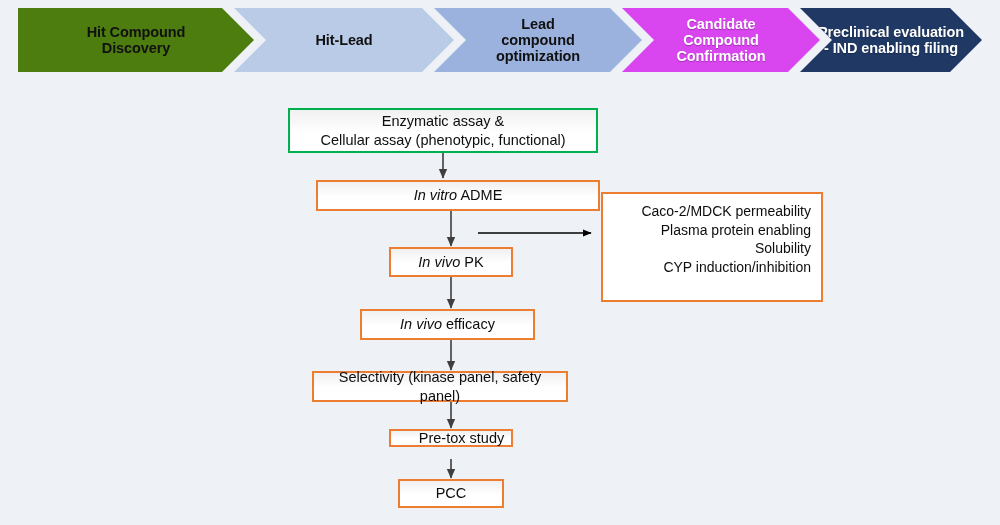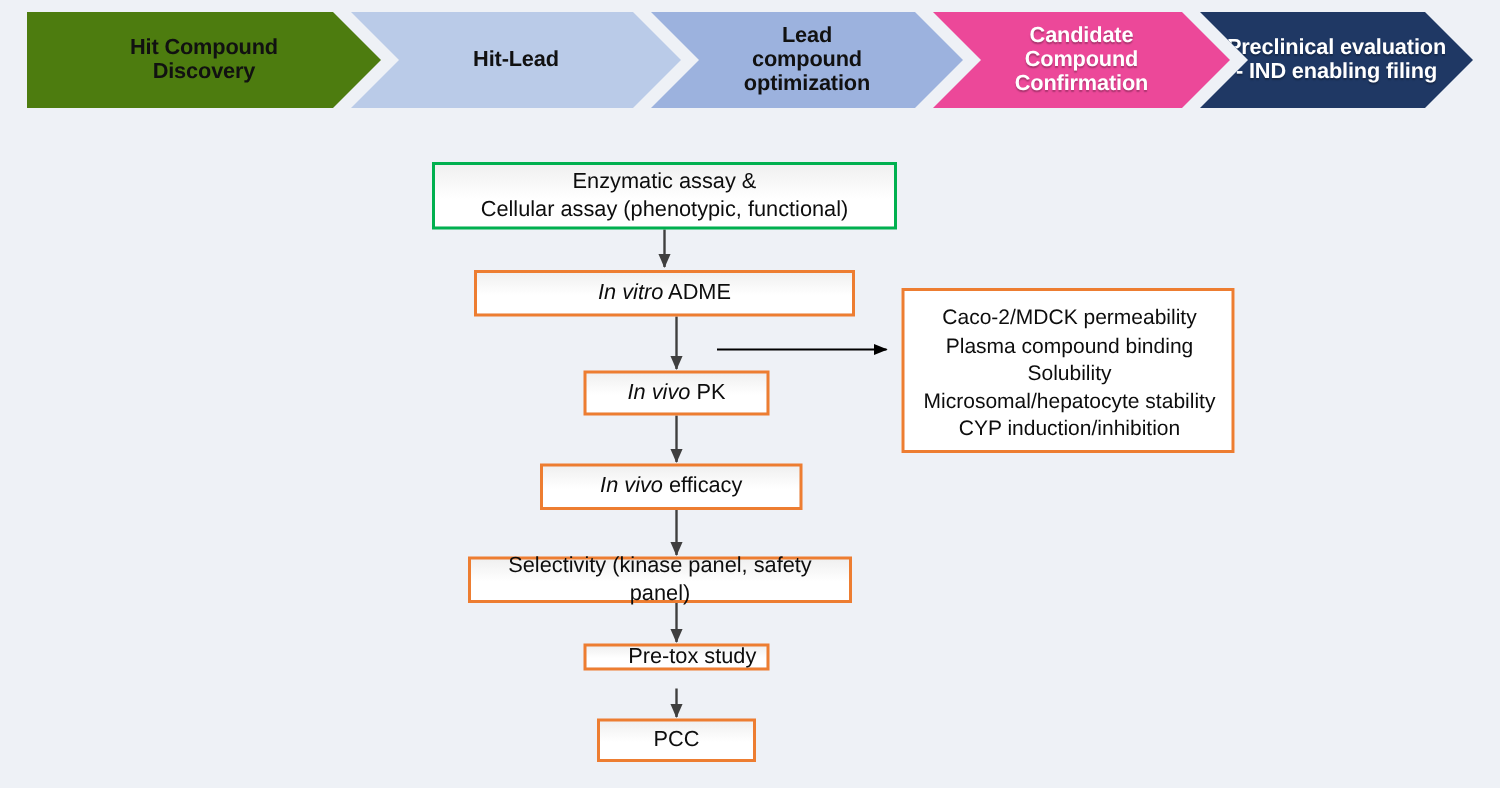--- a/index.html
+++ b/index.html
@@ -70,21 +70,21 @@
   
   #side-panel {
     position: absolute;
     box-sizing: border-box;
     background: #ffffff;
     border: 2px solid #ED7D31;
     padding: 8px 10px 8px 12px;
     font-size: 14px;
     line-height: 1.33;
     color: #0d0d0d;
-    text-align: center;
+    text-align: right;
   }
   #side-panel .panel-line { white-space: nowrap; }
 
   
   #arrow-layer {
     position: absolute;
     left: 0; top: 0;
     width: 1000px;
     height: 525px;
     pointer-events: none;
@@ -110,21 +110,21 @@
 
   <div class="chevron chev-light" style="left:416px; width:208px;
               background:#9cb2de;
               clip-path: polygon(0 0, 176px 0, 208px 32px, 176px 64px, 0 64px, 32px 32px);">
     <span class="chev-label">Lead
 compound
 optimization</span>
   </div>
 
   <div class="chevron chev-dark" style="left:604px; width:198px;
-              background:#ec4899;
+              background:#d946ef;
               clip-path: polygon(0 0, 166px 0, 198px 32px, 166px 64px, 0 64px, 32px 32px);">
     <span class="chev-label">Candidate
 Compound
 Confirmation</span>
   </div>
 
   <div class="chevron chev-dark" style="left:782px; width:182px;
               background:#1f3864;
               clip-path: polygon(0 0, 150px 0, 182px 32px, 150px 64px, 0 64px, 32px 32px);">
     <span class="chev-label">Preclinical evaluation
@@ -155,21 +155,21 @@
   <line x1="451" y1="402" x2="451" y2="428" stroke="#3f3f3f" stroke-width="1.6" marker-end="url(#arrowhead)"></line>
 
   <line x1="451" y1="459" x2="451" y2="478" stroke="#3f3f3f" stroke-width="1.6" marker-end="url(#arrowhead)"></line>
 </svg>
 
 <div class="flow-box green" style="left:288px; top:108px; width:310px; height:45px;">
   <span class="box-text">Enzymatic assay &amp;
 Cellular assay (phenotypic, functional)</span>
 </div>
 
-<div class="flow-box" style="left:316px; top:180px; width:254px; height:31px;">
+<div class="flow-box" style="left:316px; top:180px; width:284px; height:31px;">
   <span class="box-text"><em>In vitro</em><span> ADME</span></span>
 </div>
 
 <div class="flow-box" style="left:389px; top:247px; width:124px; height:30px;justify-content:center;">
   <span class="box-text"><em>In vivo</em><span> PK</span></span>
 </div>
 
 <div class="flow-box" style="left:360px; top:309px; width:175px; height:31px;">
   <span class="box-text"><em>In vivo</em><span> efficacy</span></span>
 </div>
@@ -181,17 +181,16 @@
 <div class="flow-box" style="left:389px; top:429px; width:124px; height:18px;padding-left:21px;">
   <span class="box-text">Pre-tox study</span>
 </div>
 
 <div class="flow-box" style="left:398px; top:479px; width:106px; height:29px;">
   <span class="box-text">PCC</span>
 </div>
 
 <div id="side-panel" style="left:601px; top:192px; width:222px; height:110px;">
   <div class="panel-line">Caco-2/MDCK permeability</div>
-  <div class="panel-line">Plasma compound binding</div>
+  <div class="panel-line">Plasma protein enabling</div>
   <div class="panel-line">Solubility</div>
-  <div class="panel-line">Microsomal/hepatocyte stability</div>
   <div class="panel-line">CYP induction/inhibition</div>
 </div>
 
 </body></html>

